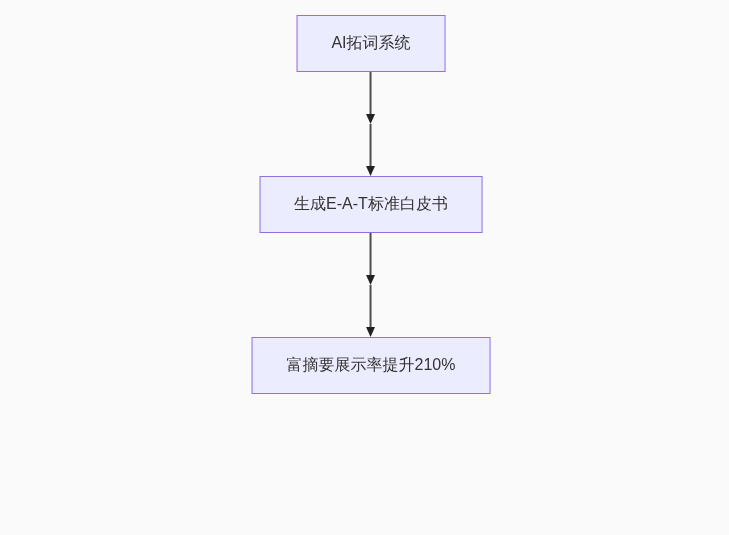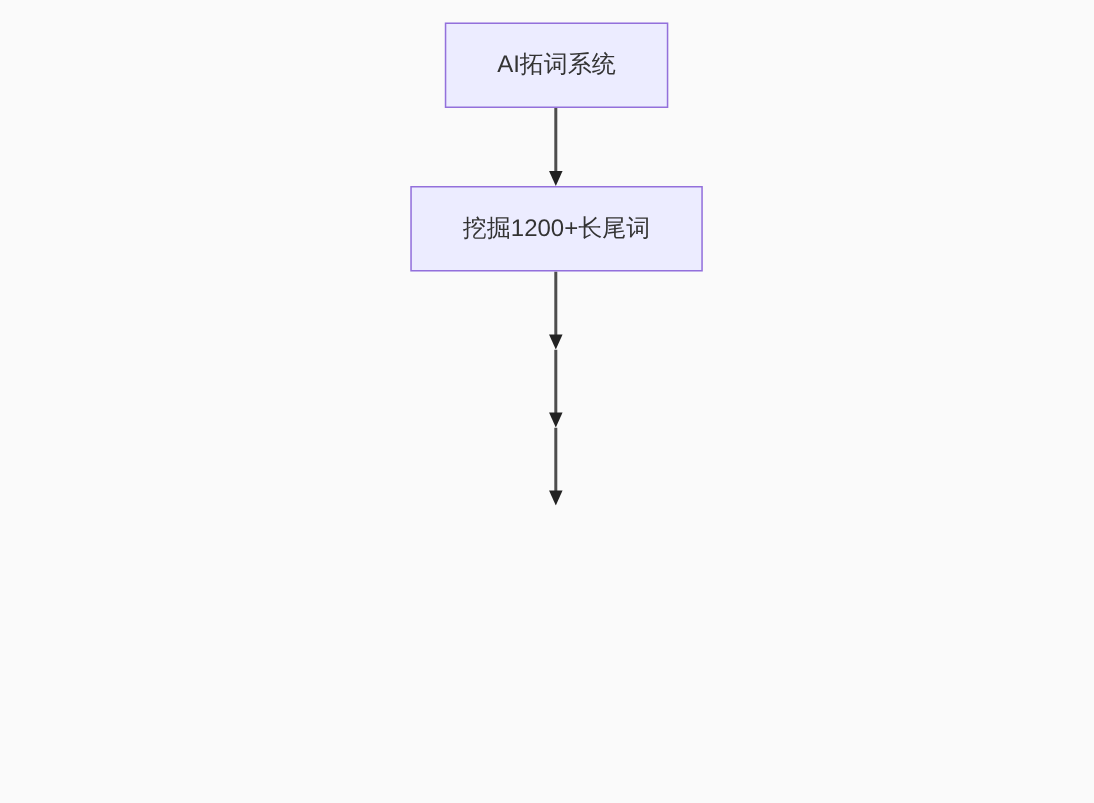--- a/index.html
+++ b/index.html
@@ -67,35 +67,38 @@
   <div class="flow" id="flow">
   <div class="node">
     <span class="node-label">AI拓词系统</span>
   </div>
 
   <svg class="edge" width="14" height="52" viewBox="0 0 14 52" aria-hidden="true">
     <line x1="7" y1="0" x2="7" y2="43"></line>
     <path d="M7,52 L2.5,42 L11.5,42 Z"></path>
   </svg>
 
+
+  <svg class="edge" width="14" height="52" viewBox="0 0 14 52" aria-hidden="true">
+    <line x1="7" y1="0" x2="7" y2="43"></line>
+    <path d="M7,52 L2.5,42 L11.5,42 Z"></path>
+  </svg>
+
   <div class="node">
-    <span class="node-label">挖掘1200+长尾词</span>
+    <span class="node-label">生成E-A-T标准白皮书</span>
   </div>
 
   <svg class="edge" width="14" height="52" viewBox="0 0 14 52" aria-hidden="true">
     <line x1="7" y1="0" x2="7" y2="43"></line>
     <path d="M7,52 L2.5,42 L11.5,42 Z"></path>
   </svg>
 
 
   <svg class="edge" width="14" height="52" viewBox="0 0 14 52" aria-hidden="true">
     <line x1="7" y1="0" x2="7" y2="43"></line>
     <path d="M7,52 L2.5,42 L11.5,42 Z"></path>
   </svg>
 
-
-  <svg class="edge" width="14" height="52" viewBox="0 0 14 52" aria-hidden="true">
-    <line x1="7" y1="0" x2="7" y2="43"></line>
-    <path d="M7,52 L2.5,42 L11.5,42 Z"></path>
-  </svg>
-
+  <div class="node">
+    <span class="node-label">富摘要展示率提升210%</span>
+  </div>
 </div>
 </div>
 
 </body></html>

